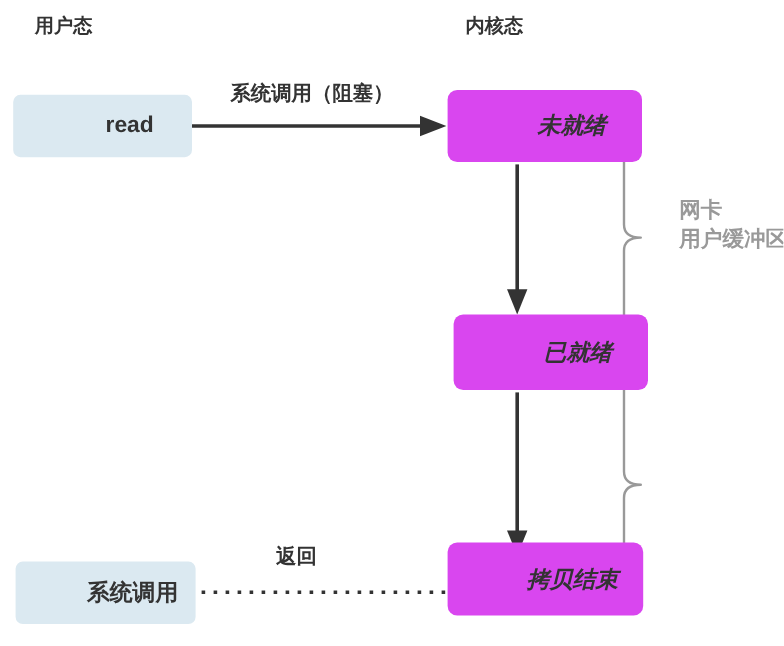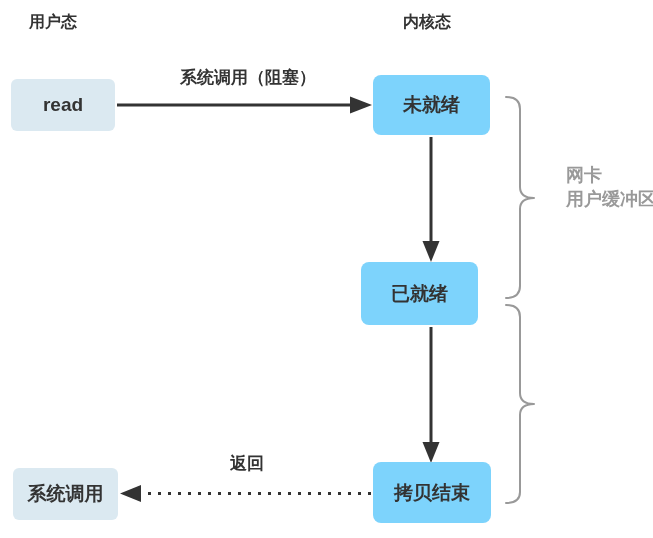--- a/index.html
+++ b/index.html
@@ -43,55 +43,57 @@
   }
   .node {
     position: absolute;
     display: flex;
     align-items: center;
     justify-content: center;
     font-weight: bold;
     font-size: 19px;
     color: #333333;
     text-align: center;
+    padding-left: 45px;
   }
   .node.user {
     background: #dbe9f1;
     border-radius: 6px;
   }
   .node.kernel {
-    background: #7dd3fc;
+    background: #d946ef;
     border-radius: 8px;
+    font-style: italic;
   }
   .node-read       { left: 11px;  top: 79px;  width: 104px; height: 52px; }
   .node-not-ready  { left: 373px; top: 75px;  width: 117px; height: 60px; }
-  .node-ready      { left: 361px; top: 262px; width: 117px; height: 63px; }
-  .node-copy-done  { left: 373px; top: 462px; width: 118px; height: 61px; }
+  .node-ready      { left: 378px; top: 262px; width: 117px; height: 63px; }
+  .node-copy-done  { left: 373px; top: 452px; width: 118px; height: 61px; }
   .node-process    { left: 13px;  top: 468px; width: 105px; height: 52px; }
 
   .lane-header {
     position: absolute;
     top: 12px;
     font-size: 16px;
     font-weight: bold;
     color: #333333;
     white-space: nowrap;
   }
   .lane-user   { left: 29px; }
-  .lane-kernel { left: 403px; }
+  .lane-kernel { left: 388px; }
 
   .edge-label {
     position: absolute;
     transform: translateX(-50%);
     font-size: 17px;
     font-weight: bold;
     color: #333333;
     white-space: nowrap;
   }
-  .label-syscall { left: 248px; top: 66px; text-align: center; }
+  .label-syscall { left: 260px; top: 66px; text-align: center; }
   .label-return  { left: 247px; top: 452px; font-family: Liberation Serif, serif; }
 
   .annotation {
     position: absolute;
     font-size: 18px;
     font-weight: bold;
     color: #999999;
     white-space: nowrap;
     margin-left: 24px;
   }

